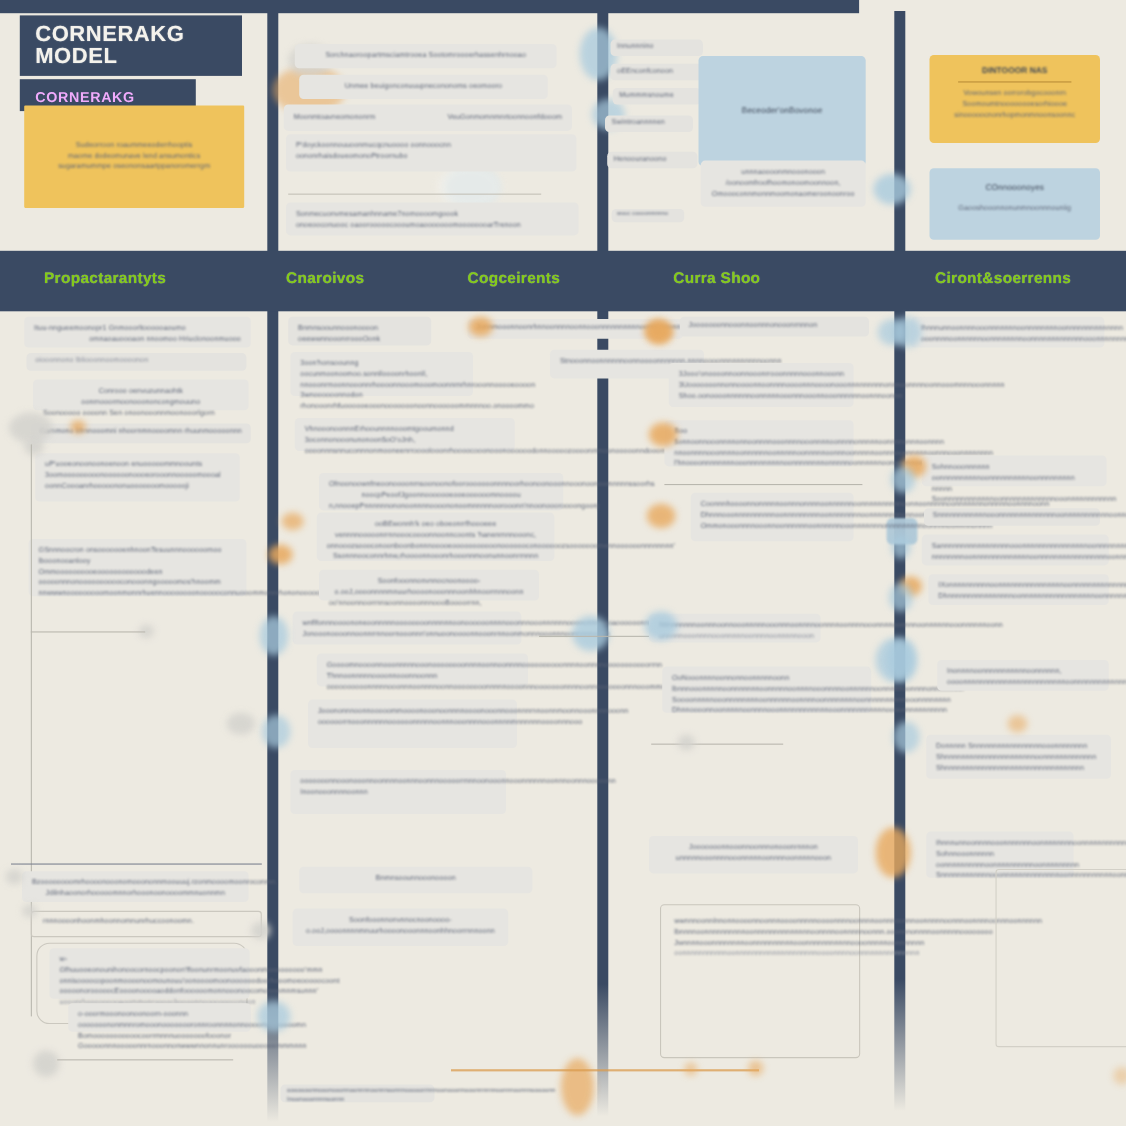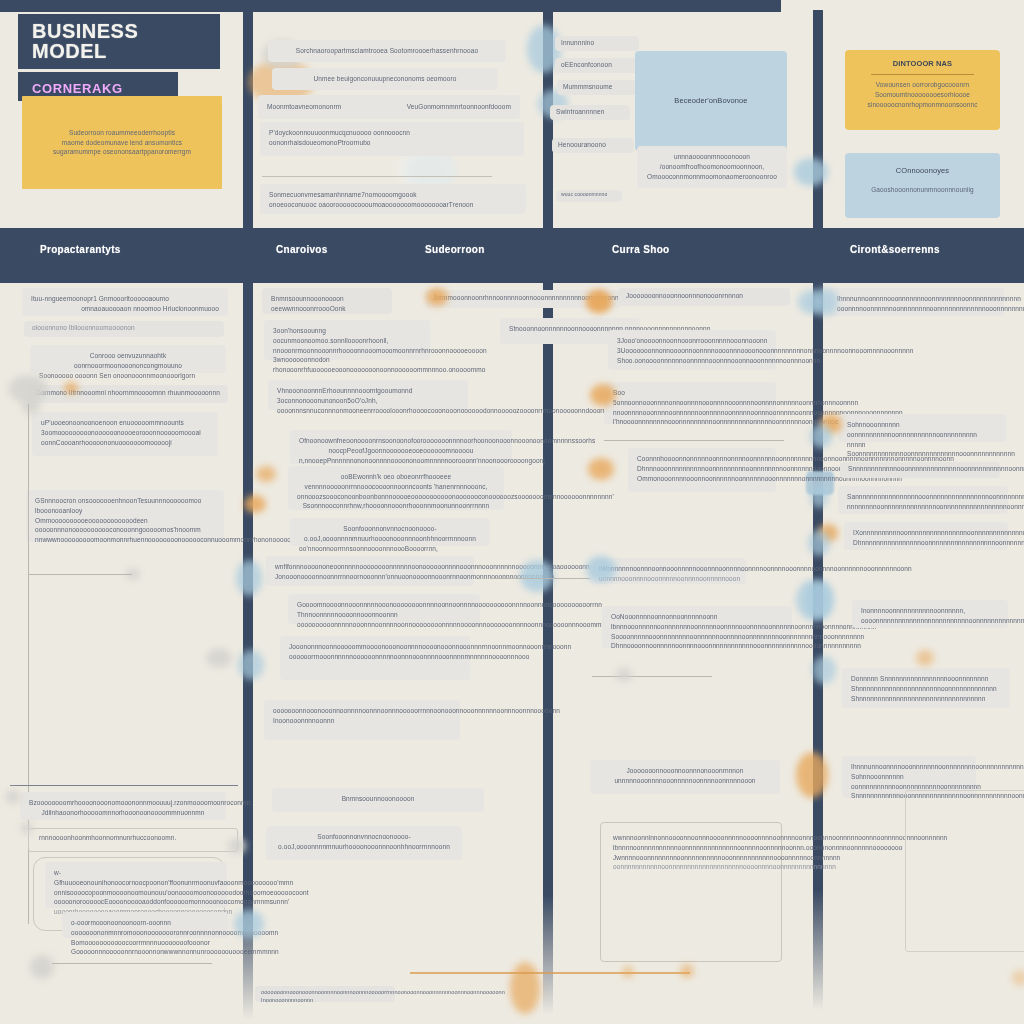--- a/index.html
+++ b/index.html
@@ -40,21 +40,21 @@
   .card{position:absolute;background:#E2E1DE;border-radius:4px;
     padding:6px 9px;box-sizing:border-box;}
   .card.plain{background:#E4E3DF;}
   .card.soft{background:#E6E5E1;}
   .card.outline{background:#EDEAE1;border:1px solid #c9c6bc;}
   .card.blue{background:#BDD3E0;}
   .card.amber{background:#EFC35C;}
 
   
   .band{position:absolute;left:0;top:228px;width:1024px;height:55px;background:#3a4a63;}
-  .band .col-title{position:absolute;top:16px;color:#ffffff;font-size:10px;
+  .band .col-title{position:absolute;top:16px;color:#84cc16;font-size:14px;
      font-weight:bold;letter-spacing:.3px;filter:blur(.5px);
      text-shadow:0 0 1px rgba(255,255,255,.5);}
 
   
   .blob{position:absolute;border-radius:50%;filter:blur(3.5px);pointer-events:none;}
   .blob.b{background:#A9CBDE;}
   .blob.o{background:#E8A95E;}
   .blob.g{background:#D4D3CE;}
   .blob.w{background:#F4F3EE;}
 
@@ -77,21 +77,21 @@
 
   <div class="blob o" style="left:248px;top:60px;width:66px;height:44px;opacity:.55;"></div>
   <div class="blob g" style="left:262px;top:40px;width:40px;height:30px;opacity:.8;"></div>
   <div class="blob b" style="left:527px;top:25px;width:34px;height:48px;opacity:.75;"></div>
   <div class="blob b" style="left:538px;top:90px;width:30px;height:28px;opacity:.7;"></div>
   <div class="blob b" style="left:794px;top:158px;width:34px;height:28px;opacity:.8;"></div>
   <div class="blob b" style="left:404px;top:152px;width:50px;height:36px;opacity:.6;"></div>
   <div class="blob w" style="left:398px;top:150px;width:58px;height:40px;opacity:.7;"></div>
 
   <div class="title-wrap">
-    <div class="title-bar">BUSINESS MODEL</div>
+    <div class="title-bar">CORNERAKG MODEL</div>
     <div class="title-sub">CORNERAKG</div>
   </div>
 
   <div class="yellow-box">
     <div style="width:88%;">
       <div class="ptext c xs">Sudeorroon roaummeeoderrhooptis</div>
       <div class="ptext c xs">maome dodeomunave lend ansumontics</div>
       <div class="ptext c xs">sugaramummpe oseononsaartppanoromerrgm</div>
     </div>
   </div>
@@ -153,22 +153,22 @@
   <div class="card amber" style="left:845px;top:50px;width:155px;height:80px;padding:8px 12px;">
     <div class="ptext c sm pt-dark" style="font-weight:bold;">DINTOOOR NAS</div>
     <div style="height:1px;background:#B98E38;margin:5px 14px 5px 14px;"></div>
     <div class="ptext c xs">Vowounsen oorrorobgocooonrn</div>
     <div class="ptext c xs">Soomoumtnoooooooesorhioooe</div>
     <div class="ptext c xs">sinooooocnonrhopmonmnoonsoonnc</div>
   </div>
 
   <div class="band">
     <div class="col-title" style="left:40px;">Propactarantyts</div>
-    <div class="col-title" style="left:276px;text-align:right;">Cnaroivos</div>
-    <div class="col-title" style="left:425px;">Sudeorroon</div>
+    <div class="col-title" style="left:260px;text-align:right;">Cnaroivos</div>
+    <div class="col-title" style="left:425px;">Cogceirents</div>
     <div class="col-title" style="left:612px;">Curra Shoo</div>
     <div class="col-title" style="left:850px;">Ciront&amp;soerrenns</div>
     <div style="position:absolute;left:806px;top:243px;width:28px;height:24px;background:#AFC9D8;border-radius:5px;opacity:.95;filter:blur(1px);"></div>
   </div>
 
   <div class="card soft" style="left:22px;top:288px;width:206px;height:28px;">
     <div class="ptext xs">Ituu-nngueemoonopr1 Gnmooorltoooooaoumo</div>
     <div class="ptext xs" style="text-align:right;">omnaoauoooaon nnoomoo Hriuclonoonmuooo</div>
   </div>
   <div class="card plain" style="left:24px;top:321px;width:200px;height:16px;padding:2px 8px;">

